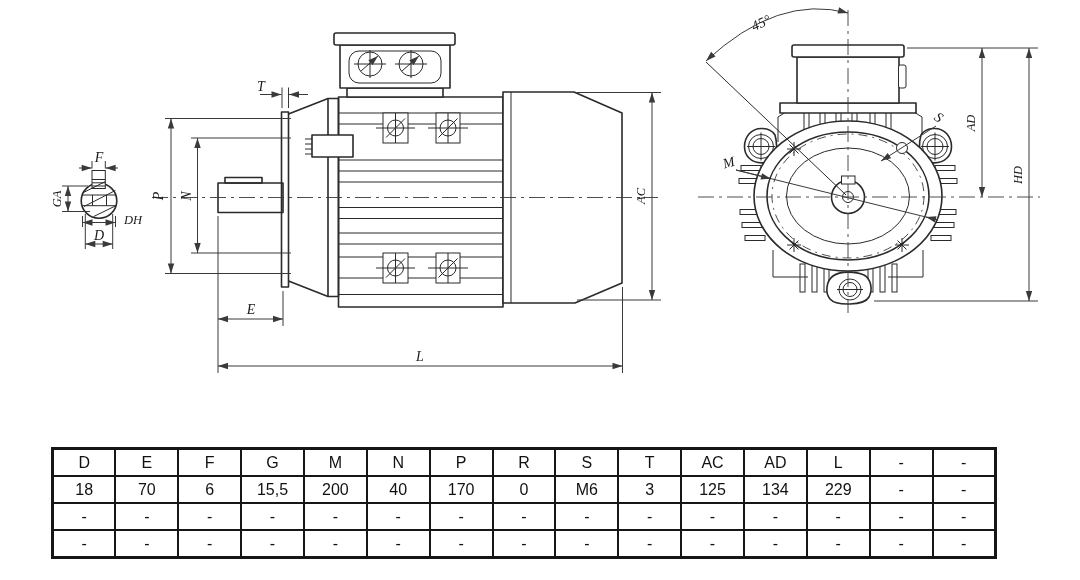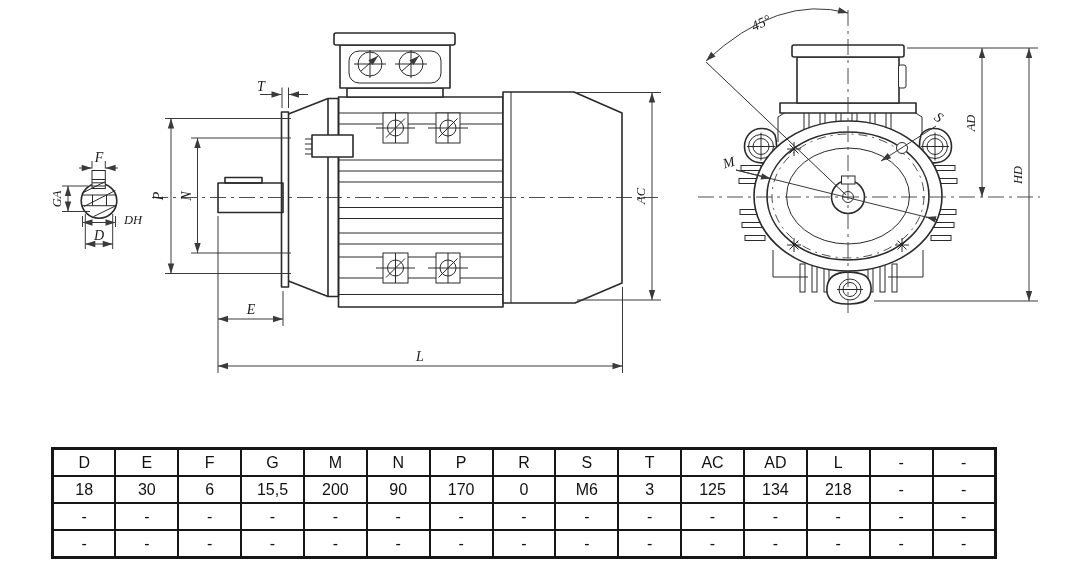--- a/index.html
+++ b/index.html
@@ -334,32 +334,32 @@
           <th>AC</th>
           <th>AD</th>
           <th>L</th>
           <th>-</th>
           <th>-</th>
         </tr>
       </thead>
   <tbody>
         <tr>
           <td>18</td>
-          <td>30</td>
+          <td>70</td>
           <td>6</td>
           <td>15,5</td>
           <td>200</td>
-          <td>90</td>
+          <td>40</td>
           <td>170</td>
           <td>0</td>
           <td>M6</td>
           <td>3</td>
           <td>125</td>
           <td>134</td>
-          <td>218</td>
+          <td>229</td>
           <td>-</td>
           <td>-</td>
         </tr>
         <tr>
           <td>-</td>
           <td>-</td>
           <td>-</td>
           <td>-</td>
           <td>-</td>
           <td>-</td>

